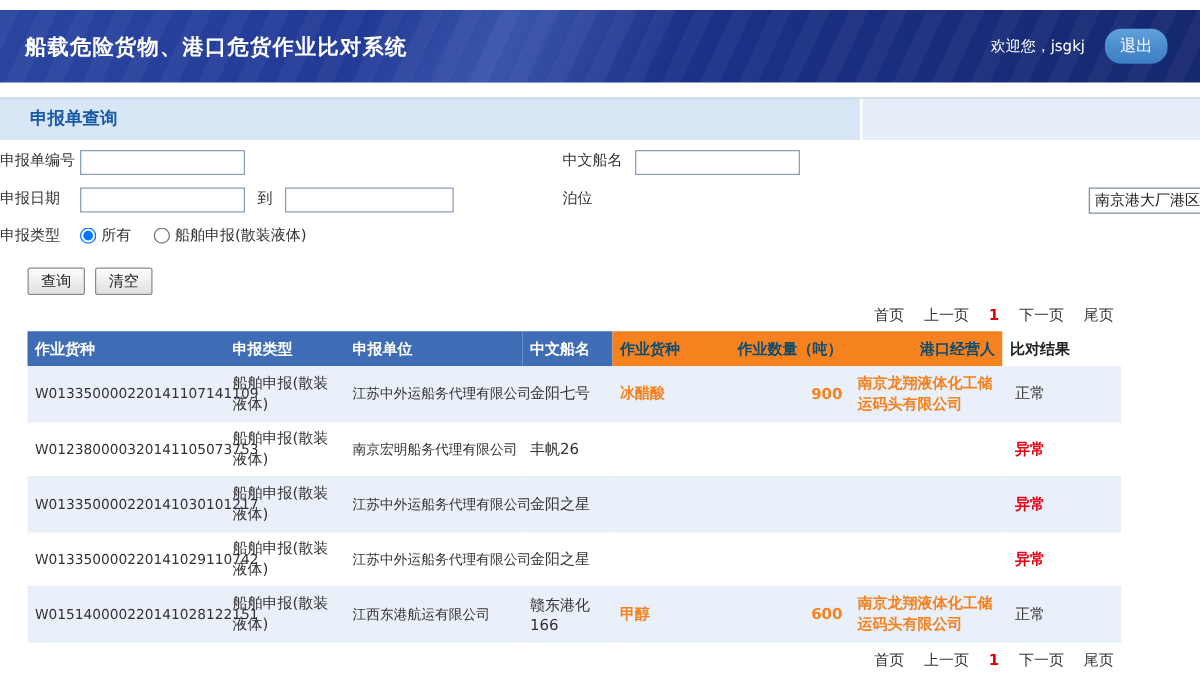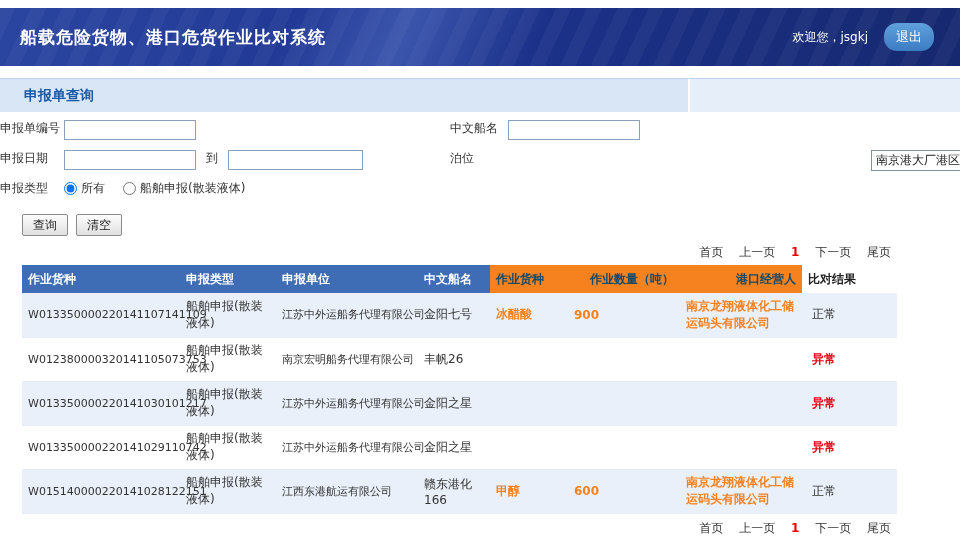--- a/index.html
+++ b/index.html
@@ -64,21 +64,21 @@
   .th-blue { background:#3f6db5; color:#fff; }
   .th-orange { background:#f5821f; color:#0c4a6e; }
   .th-plain { background:#fff; color:#222; }
   th.c-qty, th.c-operator { text-align:right; }
   tbody td { height:44px; padding:2px 6px; vertical-align:middle; border-bottom:1px solid #e6edf6; }
   tr.alt { background:#e9f0f9; }
   tr.plain { background:#fff; }
   td.col-no { font-size:11px; }
   td.col-unit { font-size:11px; white-space:nowrap; }
   td.orange { color:#f5821f; font-weight:bold; }
-  td.col-qty { text-align:left; }
+  td.col-qty { text-align:right; }
   td.col-result { padding-left:10px; }
   td.col-result.abnormal { color:#e60012; font-weight:bold; }
 </style>
 </head>
 <body>
 
 <header class="topbar">
   <h1 class="app-title">船载危险货物、港口危货作业比对系统</h1>
   <div class="top-right">
     <span class="welcome">欢迎您，jsgkj</span>

